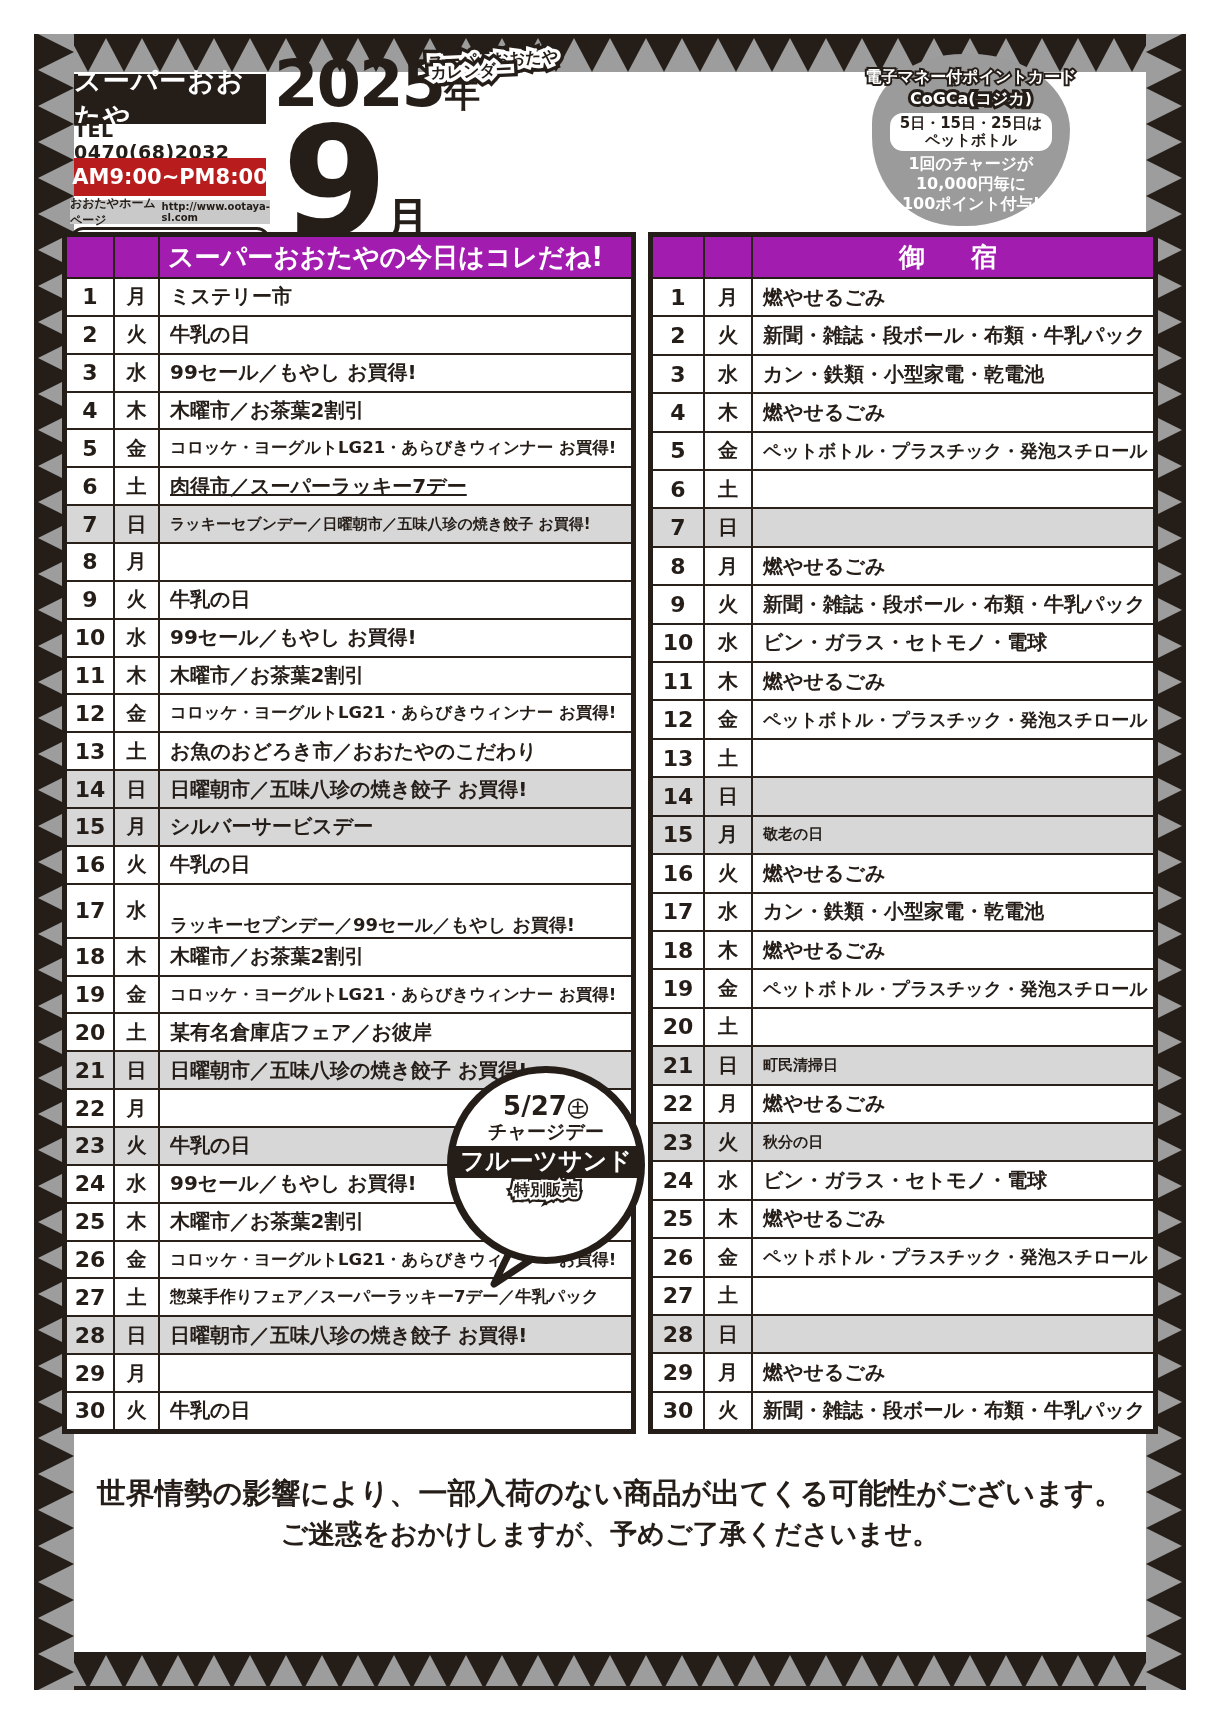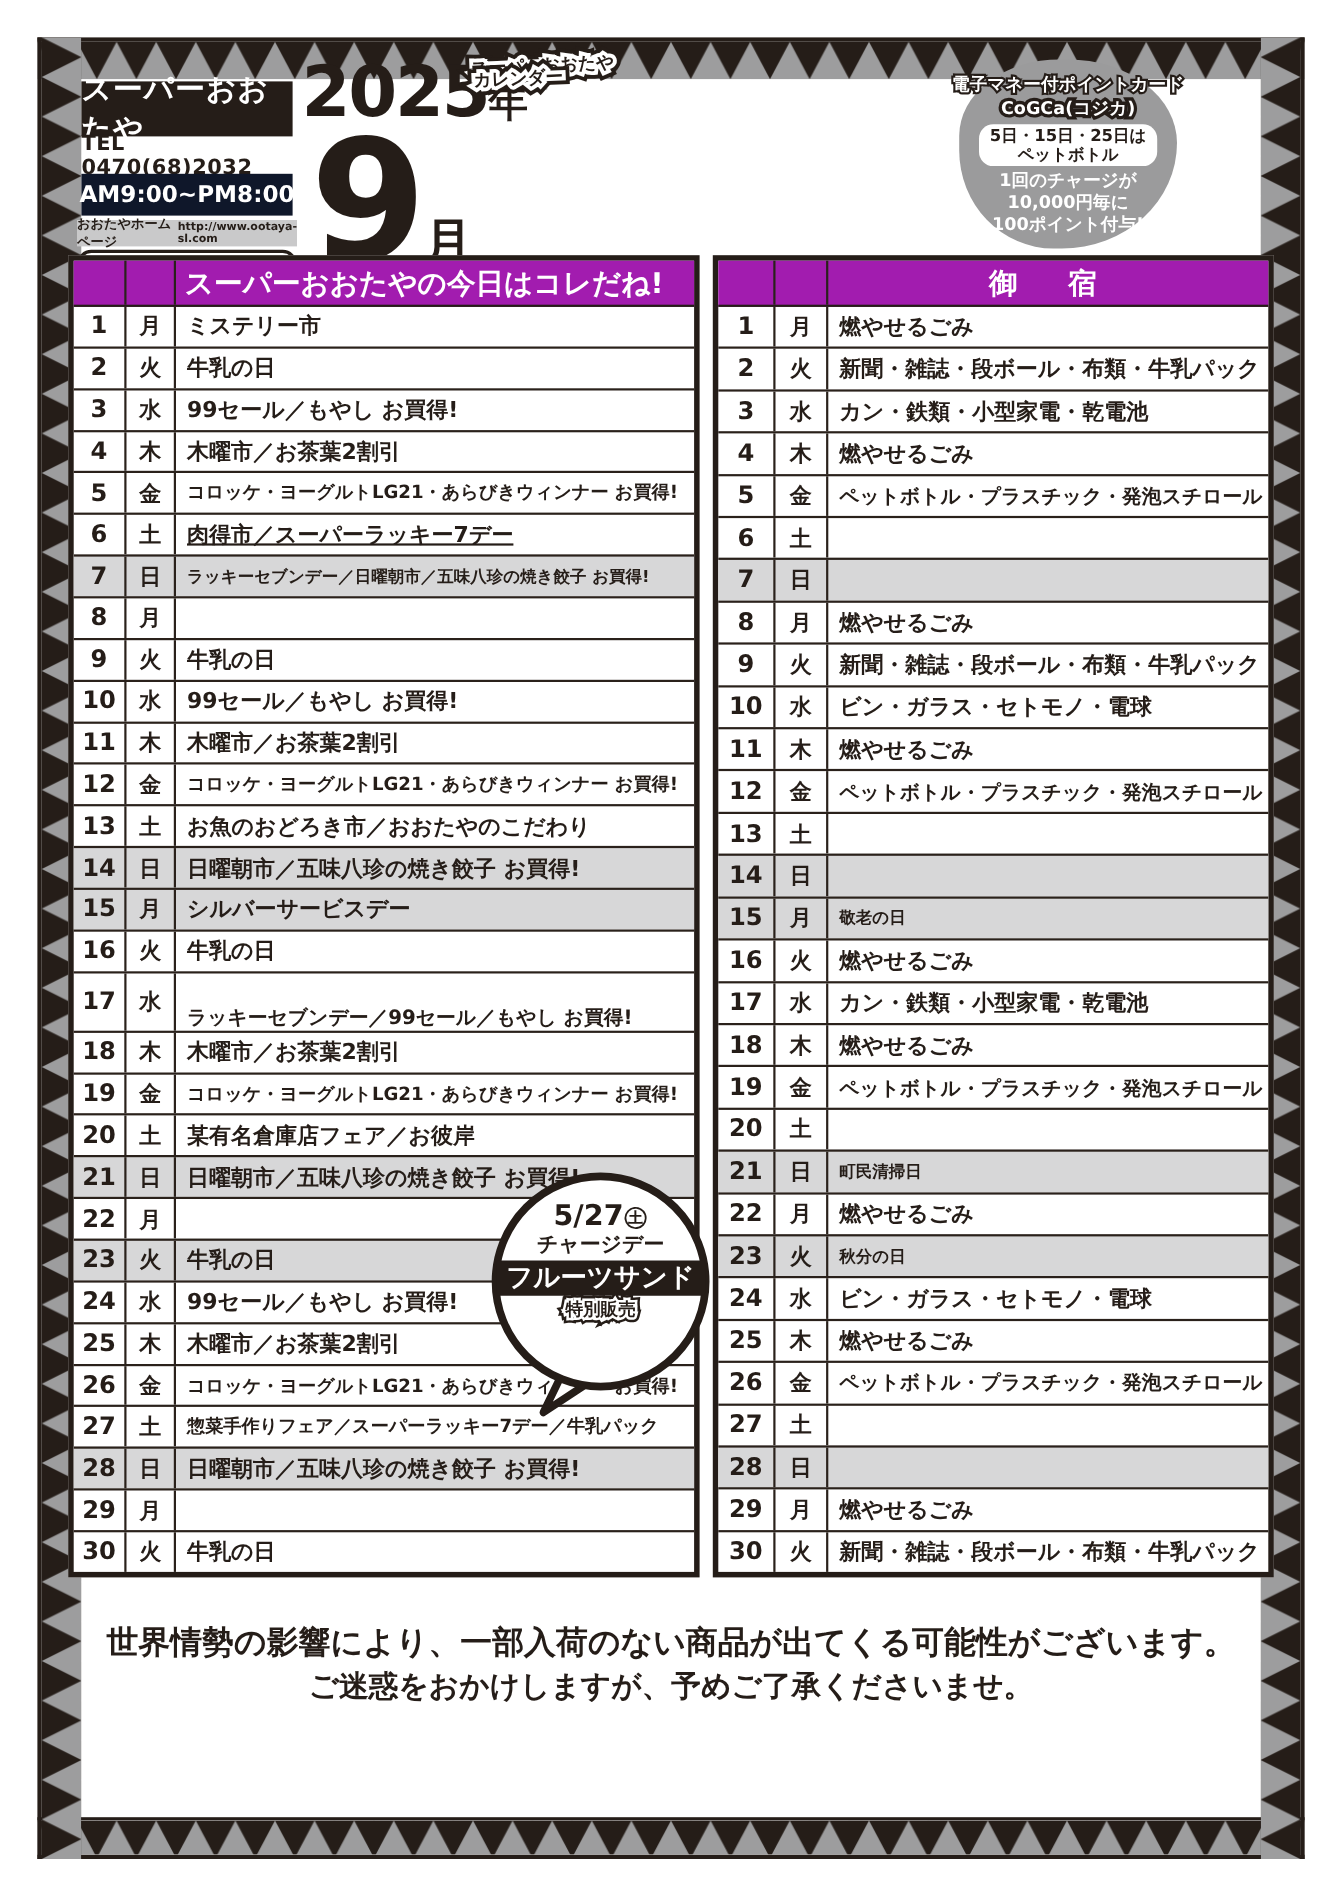--- a/index.html
+++ b/index.html
@@ -11,21 +11,21 @@
   .strip{position:absolute;box-sizing:border-box;}
   .strip-top{left:34px;top:34px;width:1152px;height:38px;border-top:4px solid #251d18;}
   .strip-bottom{left:34px;top:1652px;width:1152px;height:38px;border-top:3px solid #251d18;border-bottom:4px solid #251d18;}
   .strip-left{left:34px;top:34px;width:40px;height:1656px;border-left:4px solid #251d18;}
   .strip-right{left:1146px;top:34px;width:40px;height:1656px;border-right:4px solid #251d18;}
   
   .store-name{position:absolute;left:74px;top:74px;width:192px;height:50px;background:#251d18;color:#fff;
     display:flex;align-items:center;justify-content:center;font-size:27px;font-weight:900;letter-spacing:1px;}
   .store-tel{position:absolute;left:74px;top:126px;width:192px;height:30px;display:flex;align-items:center;justify-content:center;
     font-size:19px;font-weight:900;letter-spacing:0.5px;}
-  .store-hours{position:absolute;left:74px;top:158px;width:192px;height:38px;background:#0f172a;color:#fff;
+  .store-hours{position:absolute;left:74px;top:158px;width:192px;height:38px;background:#b91c1c;color:#fff;
     display:flex;align-items:center;justify-content:center;font-size:21px;font-weight:900;}
   .store-hp{position:absolute;left:70px;top:200px;width:200px;height:24px;background:#c9c9ca;
     display:flex;align-items:center;justify-content:flex-end;gap:4px;font-weight:900;}
   .store-hp .hp-label{font-size:12px;}
   .store-hp .hp-url{font-size:10px;}
   .store-fish{position:absolute;left:70px;top:227px;width:200px;height:27px;border:3px solid #251d18;border-radius:13px;
     box-sizing:border-box;display:flex;align-items:center;justify-content:center;font-size:12.5px;font-weight:900;background:#fff;}
   
   .date-block{position:absolute;left:274px;top:52px;width:160px;text-align:center;}
   .date-year{font-size:64px;font-weight:900;line-height:1;letter-spacing:-2px;white-space:nowrap;}

